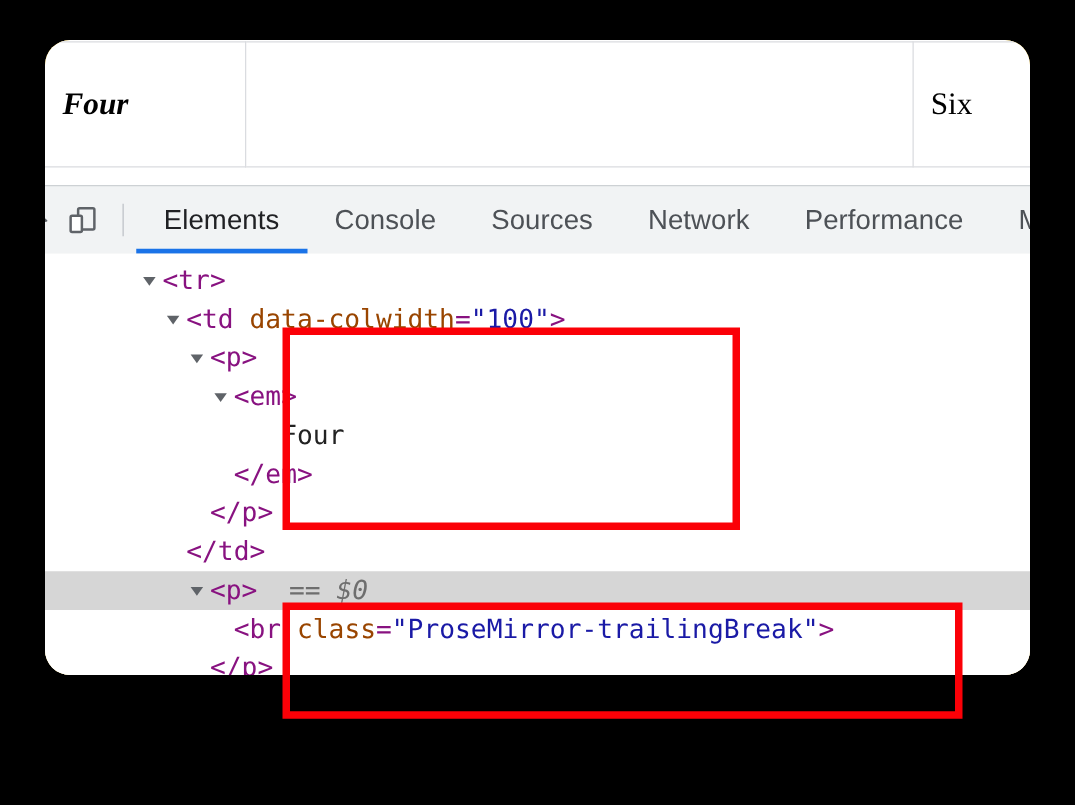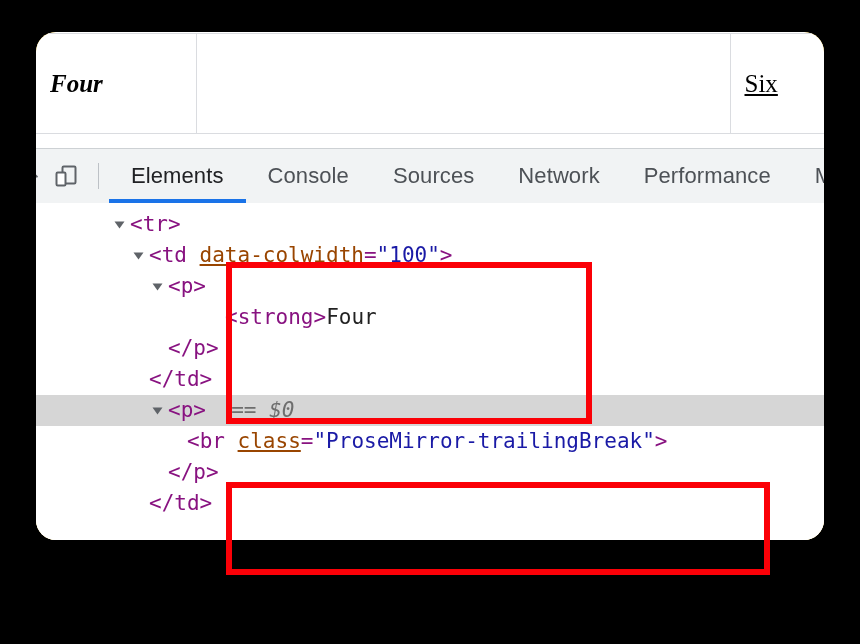--- a/index.html
+++ b/index.html
@@ -60,21 +60,21 @@
     color: #000000;
   }
   .doc-table td.c1 { width: 160px; border-left: none; }
   .doc-table td.c2 { width: 534px; }
   .doc-table td.c3 { width: 136px; }
 
   .cell-strong-em {
     font-weight: bold;
     font-style: italic;
   }
-  .cell-plain { font-weight: normal; font-style: normal; text-decoration: underline; }
+  .cell-plain { font-weight: normal; font-style: normal; }
 
   
   #devtools {
     position: absolute;
     left: 0;
     top: 116px;
     width: 788px;
     height: 464px;
     background: #ffffff;
   }
@@ -168,21 +168,21 @@
     border-left: 7px solid #5f6368;
     border-top: 5px solid transparent;
     border-bottom: 5px solid transparent;
     margin-right: 7px;
     transform: rotate(90deg);
     flex: 0 0 auto;
   }
   .twisty.hidden { visibility: hidden; }
 
   .tag      { color: #881280; }
-  .attrname { color: #994500; text-decoration: underline; }
+  .attrname { color: #994500; }
   .attrval  { color: #1a1aa6; }
   .txtnode  { color: #222222; }
   .sel0     { color: #6e6e6e; font-style: italic; }
 
   
   .anno {
     position: absolute;
     border: 6px solid #fb0007;
     pointer-events: none;
     z-index: 40;
@@ -243,21 +243,23 @@
           <div class="dt-tab">Network</div>
           <div class="dt-tab">Performance</div>
           <div class="dt-tab">Me</div>
         </div>
       </div>
 
       <div id="dom-tree">
           <div class="dom-row"><span style="display: inline-block; width: 76px; flex: 0 0 auto;"></span><span class="twisty"></span><span class="tag">&lt;tr&gt;</span></div>
           <div class="dom-row"><span style="display: inline-block; width: 95px; flex: 0 0 auto;"></span><span class="twisty"></span><span class="tag">&lt;td </span><span class="attrname">data-colwidth</span><span class="tag">=</span><span class="attrval">"100"</span><span class="tag">&gt;</span></div>
           <div class="dom-row"><span style="display: inline-block; width: 114px; flex: 0 0 auto;"></span><span class="twisty"></span><span class="tag">&lt;p&gt;</span></div>
-          <div class="dom-row"><span style="display: inline-block; width: 171px; flex: 0 0 auto;"></span><span class="twisty hidden"></span><span class="tag">&lt;strong&gt;</span><span class="txtnode">Four</span></div>
+          <div class="dom-row"><span style="display: inline-block; width: 133px; flex: 0 0 auto;"></span><span class="twisty"></span><span class="tag">&lt;em&gt;</span></div>
+          <div class="dom-row"><span style="display: inline-block; width: 171px; flex: 0 0 auto;"></span><span class="twisty hidden"></span><span class="txtnode">Four</span></div>
+          <div class="dom-row"><span style="display: inline-block; width: 133px; flex: 0 0 auto;"></span><span class="twisty hidden"></span><span class="tag">&lt;/em&gt;</span></div>
           <div class="dom-row"><span style="display: inline-block; width: 114px; flex: 0 0 auto;"></span><span class="twisty hidden"></span><span class="tag">&lt;/p&gt;</span></div>
           <div class="dom-row"><span style="display: inline-block; width: 95px; flex: 0 0 auto;"></span><span class="twisty hidden"></span><span class="tag">&lt;/td&gt;</span></div>
           <div class="dom-row selected"><span style="display: inline-block; width: 114px; flex: 0 0 auto;"></span><span class="twisty"></span><span class="tag">&lt;p&gt;</span><span class="sel0">  == $0</span></div>
           <div class="dom-row"><span style="display: inline-block; width: 133px; flex: 0 0 auto;"></span><span class="twisty hidden"></span><span class="tag">&lt;br </span><span class="attrname">class</span><span class="tag">=</span><span class="attrval">"ProseMirror-trailingBreak"</span><span class="tag">&gt;</span></div>
           <div class="dom-row"><span style="display: inline-block; width: 114px; flex: 0 0 auto;"></span><span class="twisty hidden"></span><span class="tag">&lt;/p&gt;</span></div>
           <div class="dom-row"><span style="display: inline-block; width: 95px; flex: 0 0 auto;"></span><span class="twisty hidden"></span><span class="tag">&lt;/td&gt;</span></div>
         </div>
 
     </div>
   </div>

